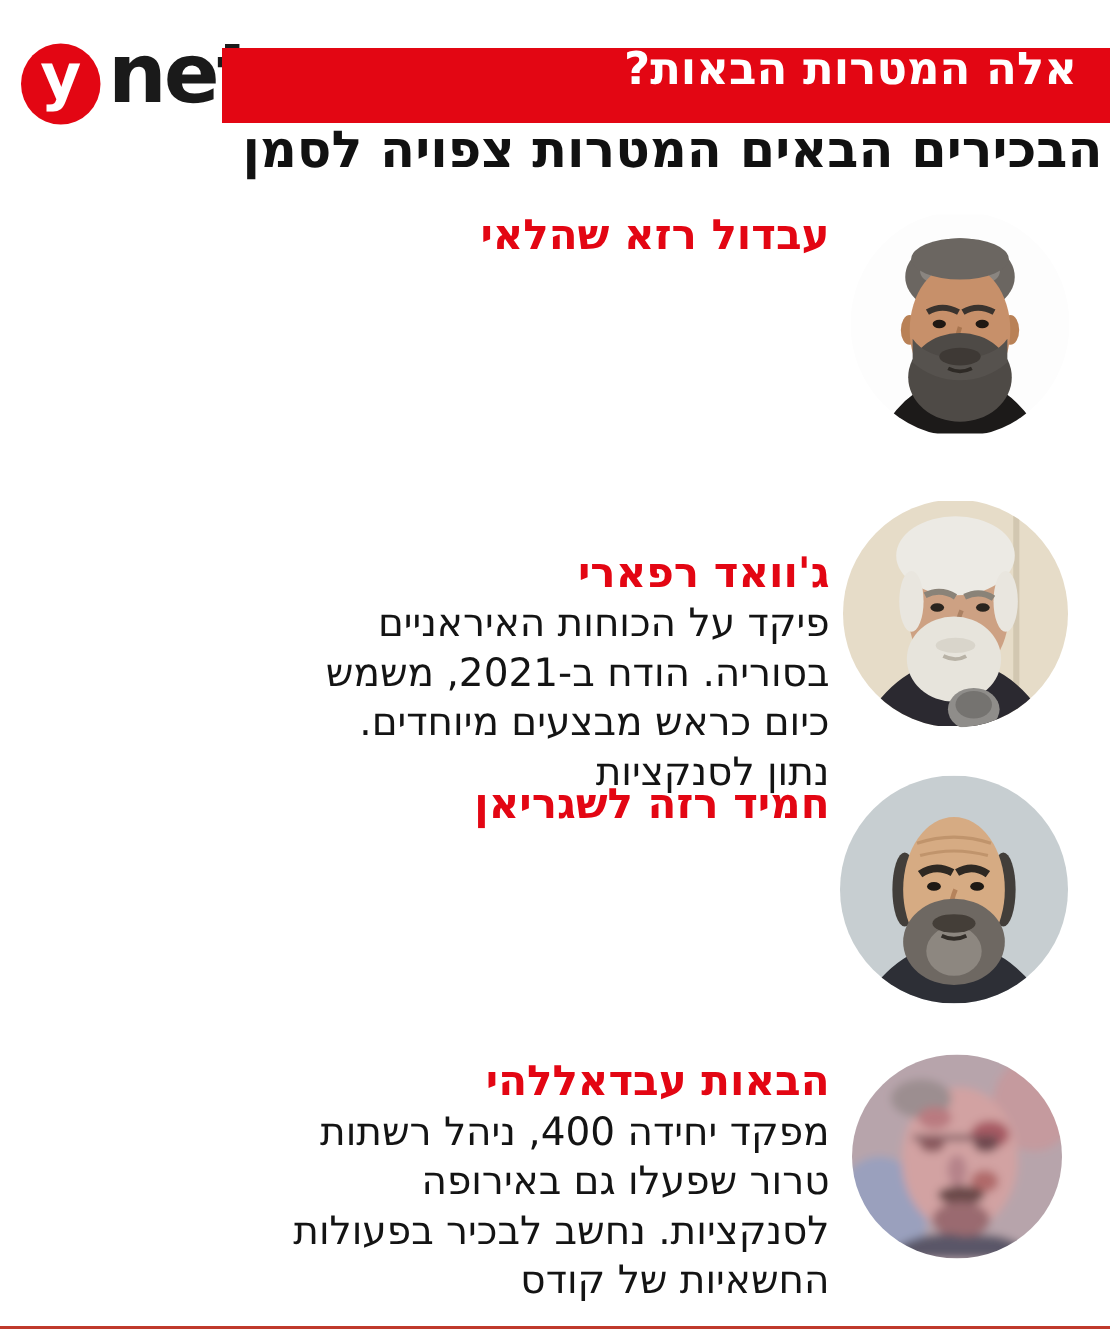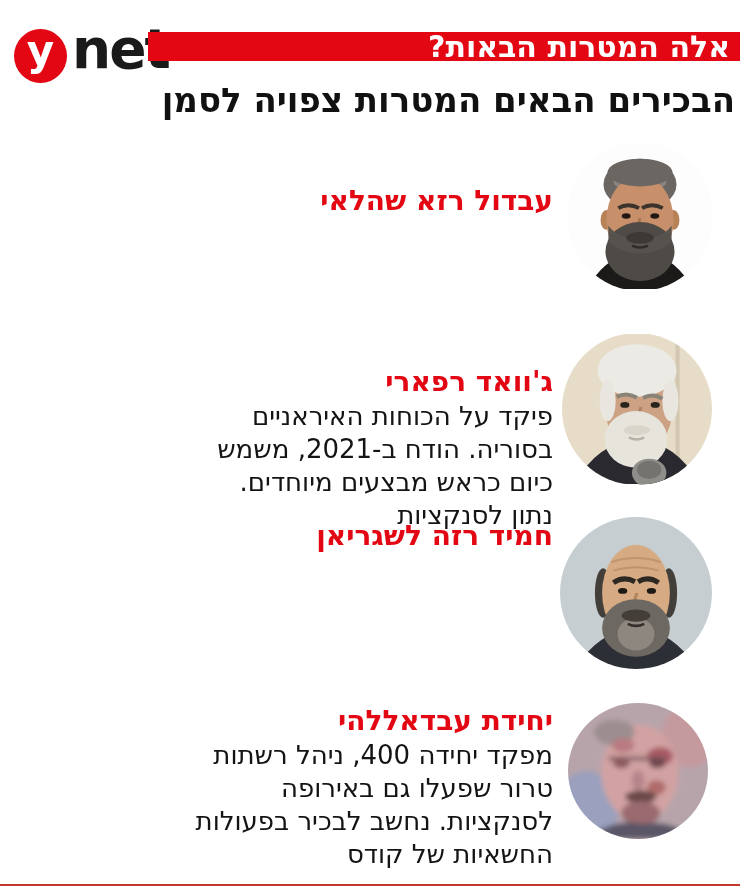--- a/index.html
+++ b/index.html
@@ -26,25 +26,25 @@
   .logo-y {
     color: #ffffff; font-weight: bold; font-size: 42px; line-height: 1;
     margin-top: -10px;
   }
   .logo-net {
     position: absolute; left: 72px; top: 22px;
     font-size: 55px; font-weight: bold; color: #1a1a1a;
     letter-spacing: -2px; line-height: 1;
   }
   .banner {
-    position: absolute; left: 148px; top: 32px; right: 0; height: 29px;
+    position: absolute; left: 148px; top: 32px; right: 0; height: 50px;
     background: var(--red);
     direction: rtl;
     display: flex; 
-    padding: 0 10px;
+    padding: 0 22px;
   }
   .banner-text {
     color: #ffffff; font-weight: bold; font-size: 30px; line-height: 1;
     white-space: nowrap;
   }
   .subtitle {
     position: absolute; top: 81px; right: 5px; left: 0;
     direction: rtl; text-align: right;
     color: #111111; font-weight: bold; font-size: 34px; line-height: 1.15;
     white-space: nowrap;
@@ -55,21 +55,21 @@
     position: absolute; right: 187px; width: 480px;
     direction: rtl; text-align: right;
   }
   .profile-name {
     color: var(--red); font-weight: bold; font-size: 28px; line-height: 36px;
   }
   .profile-desc {
     color: var(--ink); font-size: 26px; line-height: 33px;
     white-space: pre-line;
   }
-  .row1-text { top: 139px; margin-top: 44px; }
+  .row1-text { top: 139px; }
   .row2-text { top: 333px; margin-top: 31px; }
   .row3-text { top: 518px; }
   .row4-text { top: 703px; }
 
   .avatar {
     position: absolute;
     border-radius: 50%;
     overflow: hidden;
   }
   .avatar svg { display: block; width: 100%; height: 100%; }
@@ -172,21 +172,21 @@
       <ellipse cx="89" cy="72" rx="4.5" ry="2.8" fill="#1e1914"></ellipse>
       <path d="M75,74 q-5,12 -1,17" stroke="#b5835c" stroke-width="3" fill="none"></path>
       <ellipse cx="74" cy="108" rx="33" ry="28" fill="#6e6862"></ellipse>
       <ellipse cx="74" cy="114" rx="18" ry="16" fill="#8d8780"></ellipse>
       <ellipse cx="74" cy="96" rx="14" ry="6" fill="#443e38"></ellipse>
       <path d="M66,104 q8,4 16,0" stroke="#332e29" stroke-width="2.5" fill="none"></path>
     </svg>
   </div>
 
   <div class="profile-text row4-text">
-    <div class="profile-name">יחידת עבדאללהי</div>
+    <div class="profile-name">הבאות עבדאללהי</div>
     <div class="profile-desc">מפקד יחידה 400, ניהל רשתות
 טרור שפעלו גם באירופה
 לסנקציות. נחשב לבכיר בפעולות
 החשאיות של קודס</div>
   </div>
   <div class="avatar avatar4">
     <svg viewBox="0 0 148 148">
       <defs>
         <filter id="blur4" x="-20%" y="-20%" width="140%" height="140%">
           <feGaussianBlur stdDeviation="3"></feGaussianBlur>

